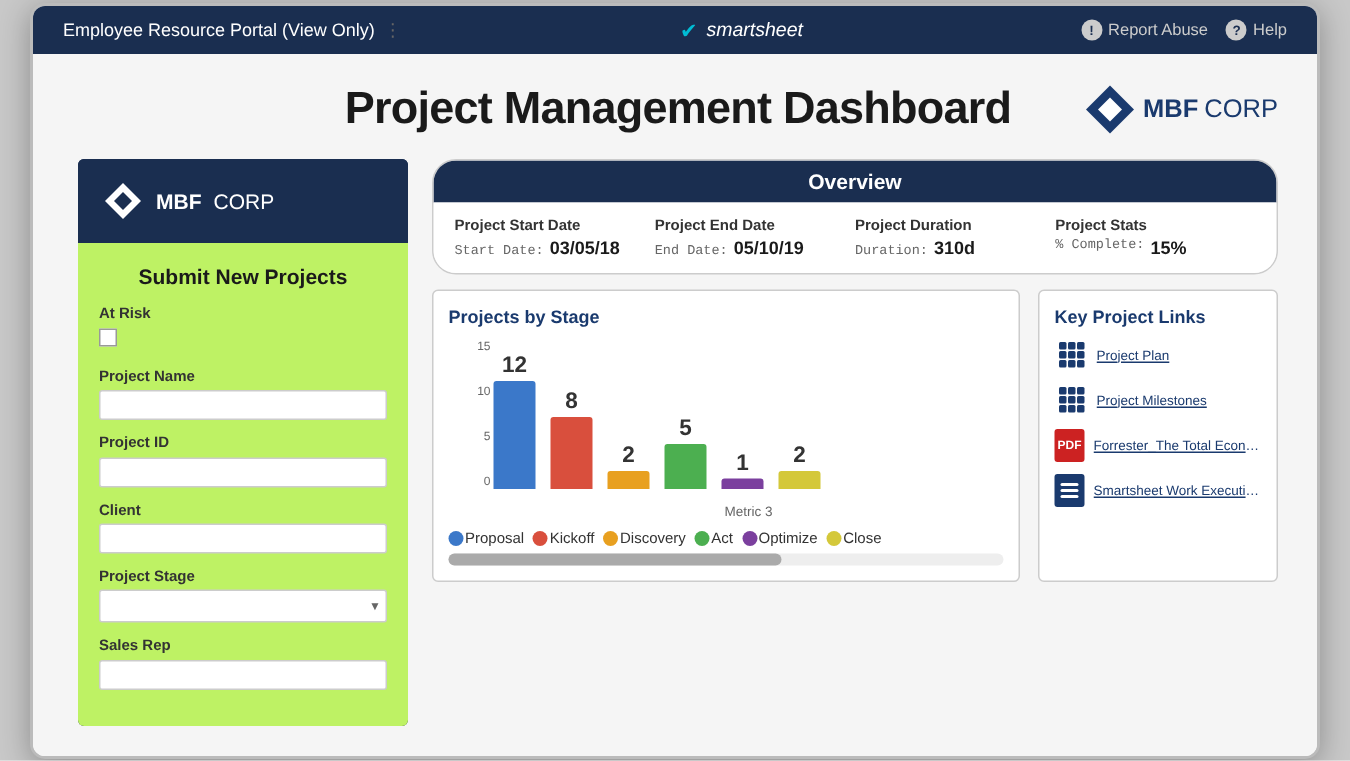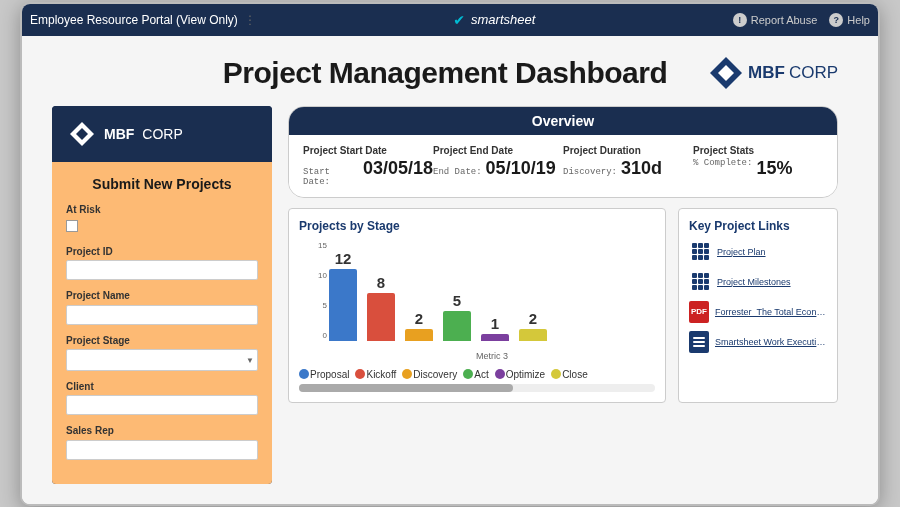--- a/index.html
+++ b/index.html
@@ -19,38 +19,38 @@
       box-shadow: 0 4px 20px rgba(0,0,0,0.3);
       border: 2px solid #bbb;
     }
     
     .nav-bar {
       background: #1a2e50;
       color: #fff;
       display: flex;
       align-items: center;
       justify-content: space-between;
-      padding: 8px 8px;
+      padding: 8px 20px;
       font-size: 12px;
     }
     .nav-left { display: flex; align-items: center; gap: 6px; }
     .nav-center { display: flex; align-items: center; gap: 6px; }
     .nav-right { display: flex; align-items: center; gap: 12px; }
     .smartsheet-logo { font-size: 13px; display: flex; align-items: center; gap: 3px; }
     .ss-check { color: #00bcd4; font-size: 14px; }
     .nav-link { color: #ccc; font-size: 11px; display: flex; align-items: center; gap: 4px; cursor: pointer; }
     .help-circle {
       width: 14px; height: 14px; border-radius: 50%;
       background: #ccc; color: #1a2e50;
       display: inline-flex; align-items: center; justify-content: center;
       font-size: 9px; font-weight: bold;
     }
     
     .main-content {
-      padding: 20px 40px 20px 30px;
+      padding: 20px 26px 20px 30px;
       background: #f5f5f5;
     }
     .dashboard-header {
       text-align: center;
       margin-bottom: 16px;
       position: relative;
     }
     .dashboard-title {
       font-size: 30px;
       font-weight: 900;
@@ -80,21 +80,21 @@
       overflow: hidden;
     }
     .left-panel-header {
       background: #1a2e50;
       padding: 14px 16px;
       display: flex;
       align-items: center;
       gap: 8px;
     }
     .left-form {
-      background: #fdba74;
+      background: #bef264;
       padding: 14px;
       flex: 1;
     }
     .form-title {
       font-size: 14px;
       font-weight: 700;
       text-align: center;
       margin-bottom: 12px;
       color: #1a1a1a;
     }
@@ -164,21 +164,21 @@
       flex: 1;
     }
     .stat-label {
       font-size: 10px;
       font-weight: 700;
       color: #333;
       margin-bottom: 2px;
     }
     .stat-sub { font-size: 9px; color: #666; font-family: Liberation Mono, monospace; }
     .stat-value {
-      font-size: 18px;
+      font-size: 12px;
       font-weight: 900;
       color: #1a1a1a;
     }
     
     .charts-row {
       display: flex;
       gap: 12px;
     }
     .chart-section {
       flex: 1;
@@ -388,48 +388,48 @@
         </div>
         <div class="left-form">
           <div class="form-title">Submit New Projects</div>
 
           <div class="form-group">
             <span class="form-label">At Risk</span>
             <div class="form-checkbox"></div>
           </div>
 
           <div class="form-group">
+            <span class="form-label">Project Name</span>
+            <input class="form-input" type="text" style="">
+          </div>
+
+          <div class="form-group">
             <span class="form-label">Project ID</span>
             <input class="form-input" type="text" style="">
           </div>
 
           <div class="form-group">
-            <span class="form-label">Project Name</span>
+            <span class="form-label">Client</span>
             <input class="form-input" type="text" style="">
           </div>
 
           <div class="form-group">
             <span class="form-label">Project Stage</span>
             <div class="form-select-wrap">
               <select class="form-select">
                 <option></option>
                 <option>Proposal</option>
                 <option>Kickoff</option>
                 <option>Discovery</option>
                 <option>Act</option>
                 <option>Optimize</option>
                 <option>Close</option>
               </select>
               <span class="select-arrow">▼</span>
             </div>
-          </div>
-
-          <div class="form-group">
-            <span class="form-label">Client</span>
-            <input class="form-input" type="text" style="">
           </div>
 
           <div class="form-group">
             <span class="form-label">Sales Rep</span>
             <input class="form-input" type="text" style="">
           </div>
         </div>
       </div>
 
       <div class="right-panel">
@@ -447,21 +447,21 @@
             <div class="stat-col">
               <div class="stat-label">Project End Date</div>
               <div style="display:flex; align-items:baseline; gap:4px;">
                 <span class="stat-sub">End Date:</span>
                 <span class="stat-value">05/10/19</span>
               </div>
             </div>
             <div class="stat-col">
               <div class="stat-label">Project Duration</div>
               <div style="display:flex; align-items:baseline; gap:4px;">
-                <span class="stat-sub">Discovery:</span>
+                <span class="stat-sub">Duration:</span>
                 <span class="stat-value">310d</span>
               </div>
             </div>
             <div class="stat-col">
               <div class="stat-label">Project Stats</div>
               <div style="display:flex; align-items:flex-start; gap:4px;">
                 <span class="stat-sub">% Complete:</span>
                 <span class="stat-value">15%</span>
               </div>
             </div>

